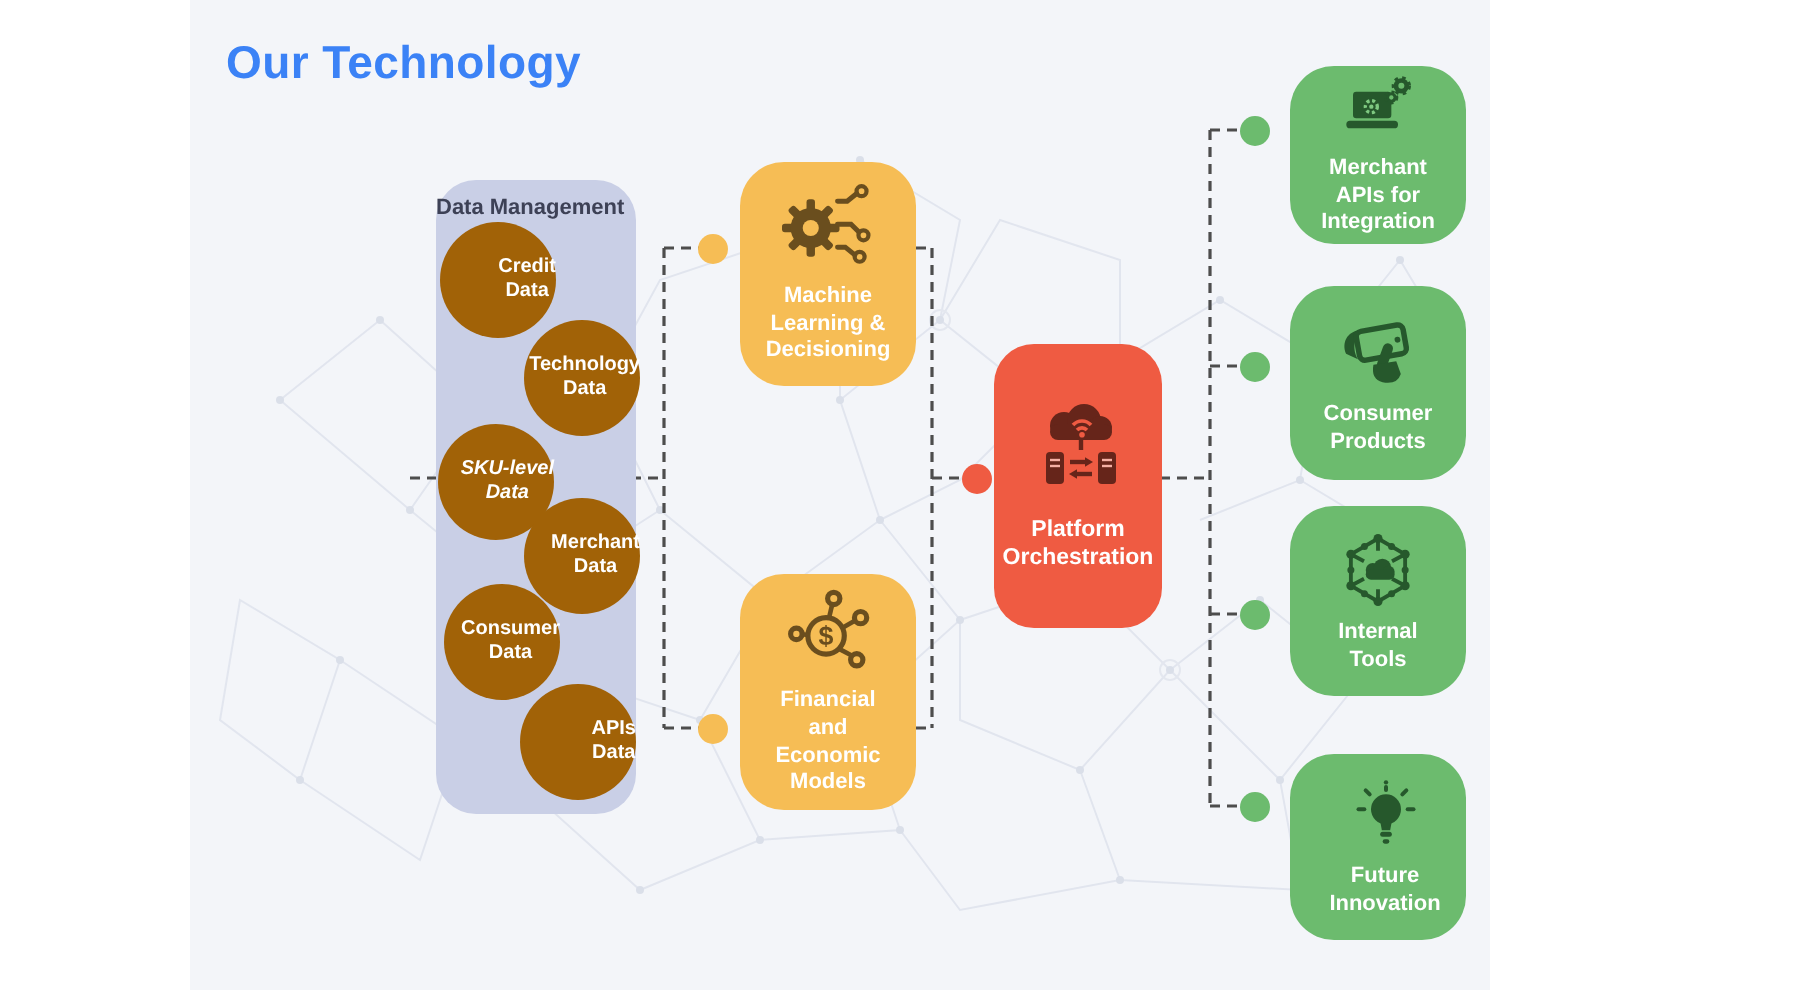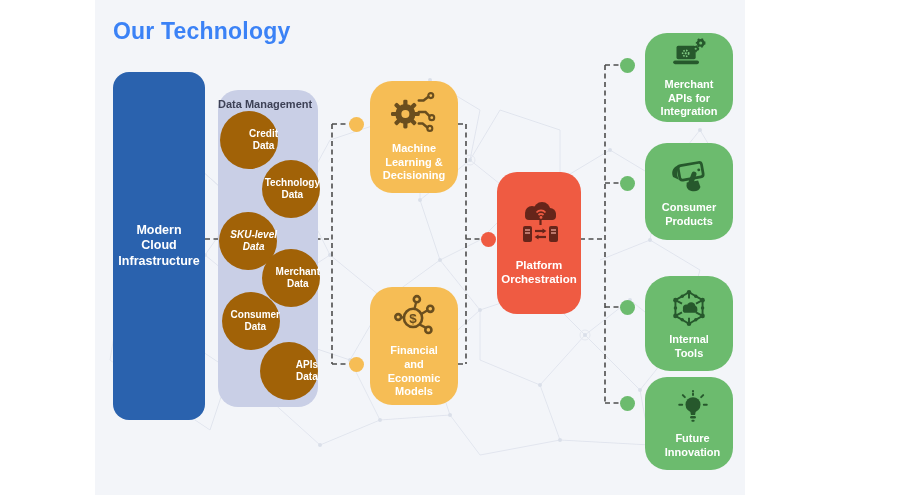--- a/index.html
+++ b/index.html
@@ -21,21 +21,21 @@
             font-weight:bold;color:#3d4156;}
   .circle{position:absolute;width:58px;height:58px;border-radius:50%;background:#a16207;
           display:flex;align-items:center;justify-content:flex-end;text-align:center;color:#fff;
           font-weight:bold;font-size:10px;z-index:3;}
   .yellow-box{width:88px;background:#f6bd55;border-radius:22px;font-size:11px;gap:5px;padding:8px 20px;}
   .ml{left:370px;top:81px;height:112px;}
   .fin{left:370px;top:287px;height:118px;}
   .orange-box{left:497px;top:172px;width:84px;height:142px;background:#ef5b42;border-radius:20px;
               font-size:11.5px;gap:10px;padding:20px 4px;}
   .green-box{left:645px;width:88px;background:#6cbb6e;border-radius:22px;font-size:11px;gap:4px;padding:6px 4px;}
-  .g1{top:33px;height:89px;} .g2{top:143px;height:97px;} .g3{top:276px;height:95px;border-radius:25px;} .g4{top:377px;height:93px;padding-left:11px;}
+  .g1{top:33px;height:89px;} .g2{top:143px;height:97px;} .g3{top:253px;height:95px;} .g4{top:377px;height:93px;padding-left:11px;}
   .dot{position:absolute;width:15px;height:15px;border-radius:50%;z-index:4;}
   .dot-yellow{background:#f6bd55;} .dot-orange{background:#ef5b42;} .dot-green{background:#6cbb6e;}
   .icon{flex:0 0 auto;}
 </style>
 </head>
 <body>
 
 <div class="stage">
 
   <div class="canvas-bg"></div>
@@ -122,24 +122,20 @@
       M580 239 H605
       M605 65 V403
       M605 65 H620
       M605 183 H620
       M605 307 H620
       M605 403 H620"></path>
   </svg>
 
   <h1 class="title">Our Technology</h1>
 
-  <div class="box blue-box">
-    <span class="label">Modern Cloud
-Infrastructure</span>
-  </div>
 
   <div class="dm-panel">
     <div class="dm-title">Data Management</div>
   </div>
   <div class="circle" style="left:220px;top:111px;">
     <span class="label">Credit
 Data</span>
   </div>
   <div class="circle" style="left:262px;top:160px;">
     <span class="label">Technology

